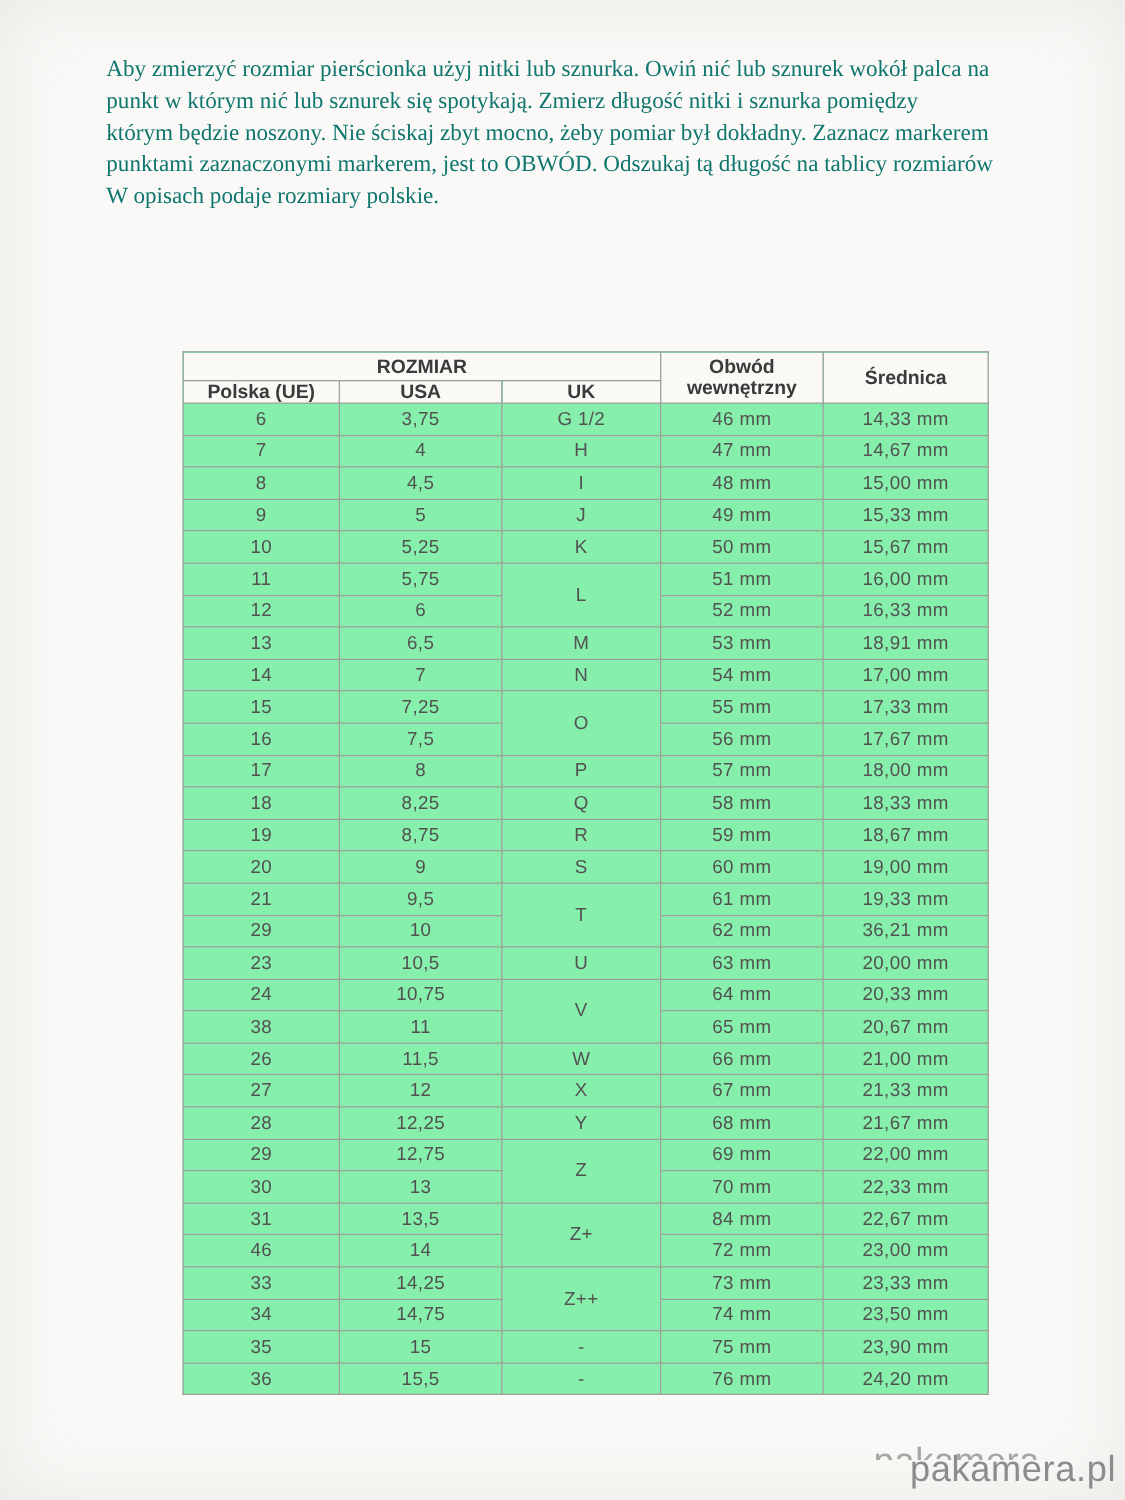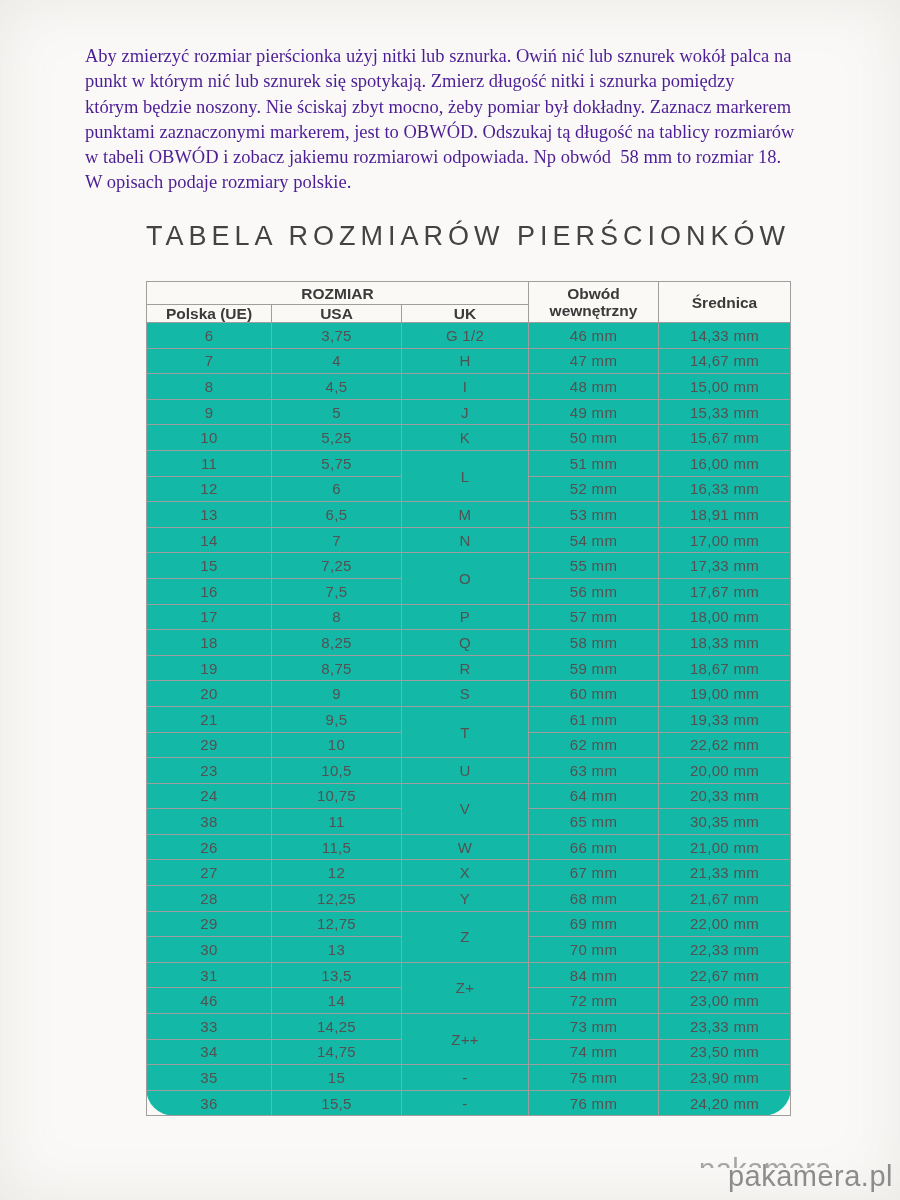--- a/index.html
+++ b/index.html
@@ -10,21 +10,21 @@
     height: 1200px;
     background: #faf9f7;
     overflow: hidden;
     font-family: "Liberation Sans", sans-serif;
     box-shadow: inset 0 0 60px rgba(120,115,105,0.12);
   }
   .intro {
     position: absolute;
     left: 85px;
     top: 44px;
-    color: #4c1d95;
+    color: #0f766e;
     font-family: "Liberation Serif", serif;
     font-size: 18.5px;
     line-height: 25.3px;
   }
   .intro-line { white-space: pre; }
   .title {
     position: absolute;
     left: 110px;
     width: 716px;
     top: 221px;
@@ -35,22 +35,21 @@
     color: #434343;
     font-family: "Liberation Sans", sans-serif;
   }
   table.size-table {
     position: absolute;
     left: 146px;
     top: 281px;
     width: 644px;
     table-layout: fixed;
     border-collapse: collapse;
-    background: #14b8a6;
-    border-radius: 28px;
+    background: #86efac;
   }
   .size-table th, .size-table td {
     border: 1px solid #9f9e9c;
     text-align: center;
     vertical-align: middle;
     padding: 0;
     overflow: hidden;
   }
   .size-table thead th {
     color: #3a3a3a;
@@ -96,25 +95,23 @@
 </head>
 <body>
 
 <div class="page">
 
   <div class="intro">
     <div class="intro-line">Aby zmierzyć rozmiar pierścionka użyj nitki lub sznurka. Owiń nić lub sznurek wokół palca na</div>
     <div class="intro-line">punkt w którym nić lub sznurek się spotykają. Zmierz długość nitki i sznurka pomiędzy</div>
     <div class="intro-line">którym będzie noszony. Nie ściskaj zbyt mocno, żeby pomiar był dokładny. Zaznacz markerem</div>
     <div class="intro-line">punktami zaznaczonymi markerem, jest to OBWÓD. Odszukaj tą długość na tablicy rozmiarów</div>
-    <div class="intro-line">w tabeli OBWÓD i zobacz jakiemu rozmiarowi odpowiada. Np obwód  58 mm to rozmiar 18.</div>
     <div class="intro-line">W opisach podaje rozmiary polskie.</div>
   </div>
 
-  <h1 class="title">TABELA ROZMIARÓW PIERŚCIONKÓW</h1>
 
   <table class="size-table">
     <colgroup>
       <col style="width:125px">
       <col style="width:130px">
       <col style="width:127px">
       <col style="width:130px">
       <col style="width:132px">
     </colgroup>
     <thead>
@@ -237,41 +234,41 @@
           <td>21</td>
           <td>9,5</td>
           <td rowspan="2">T</td>
           <td>61 mm</td>
           <td>19,33 mm</td>
         </tr>
         <tr>
           <td>29</td>
           <td>10</td>
           <td>62 mm</td>
-          <td>22,62 mm</td>
+          <td>36,21 mm</td>
         </tr>
         <tr>
           <td>23</td>
           <td>10,5</td>
           <td>U</td>
           <td>63 mm</td>
           <td>20,00 mm</td>
         </tr>
         <tr>
           <td>24</td>
           <td>10,75</td>
           <td rowspan="2">V</td>
           <td>64 mm</td>
           <td>20,33 mm</td>
         </tr>
         <tr>
           <td>38</td>
           <td>11</td>
           <td>65 mm</td>
-          <td>30,35 mm</td>
+          <td>20,67 mm</td>
         </tr>
         <tr>
           <td>26</td>
           <td>11,5</td>
           <td>W</td>
           <td>66 mm</td>
           <td>21,00 mm</td>
         </tr>
         <tr>
           <td>27</td>

